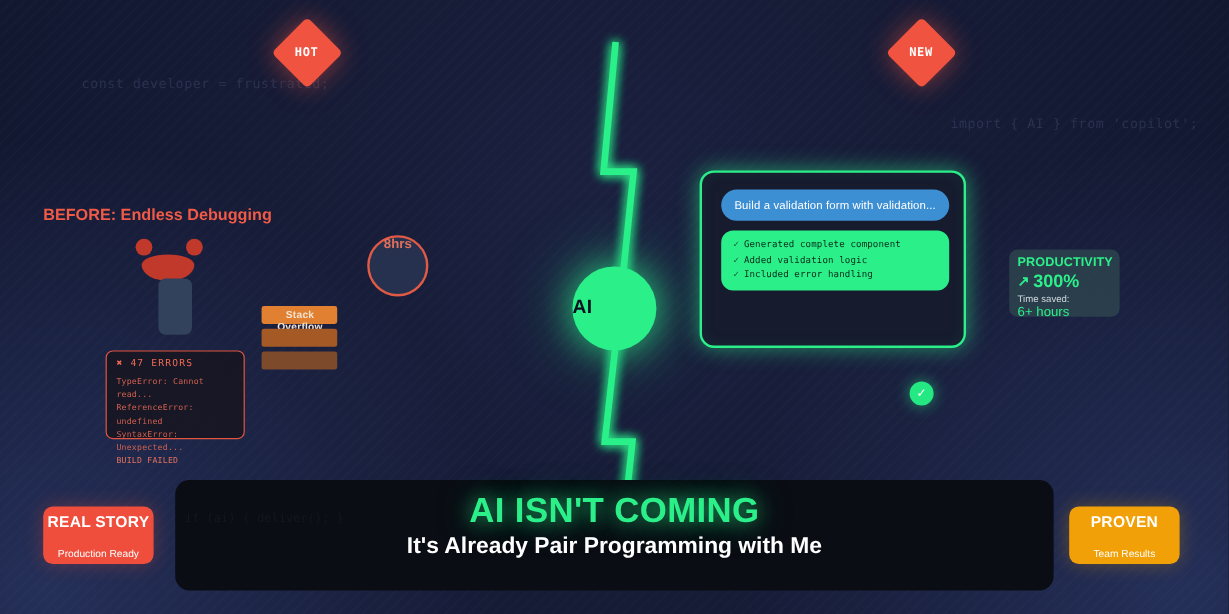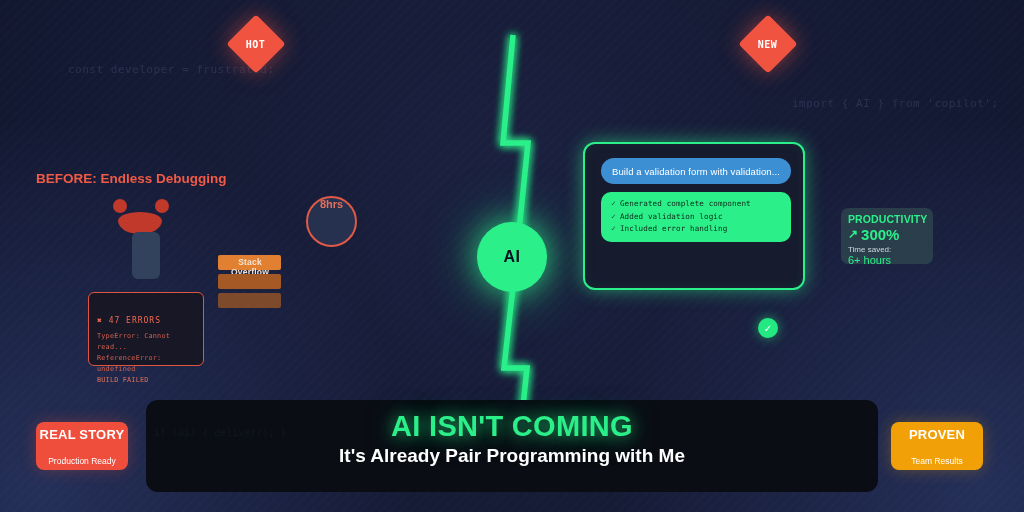--- a/index.html
+++ b/index.html
@@ -69,35 +69,35 @@
   #so-tab-3{top:293px;background:#7d4a2c;}
   #so-tab-label{
     position:absolute;left:220px;top:257px;width:60px;text-align:center;
     font-size:8.5px;color:#f4e3d2;font-weight:bold;letter-spacing:.2px;
   }
 
   
   #error-box{
     position:absolute;left:88px;top:292px;width:116px;height:74px;
     border:1px solid #e0553f;border-radius:6px;background:rgba(22,20,30,.80);
-    padding:23px 8px;box-sizing:border-box;
+    padding:5px 8px;box-sizing:border-box;
   }
   #error-head{font-family:"DejaVu Sans Mono","Liberation Mono",monospace;
     font-size:8px;color:#f06a52;letter-spacing:1px;margin-bottom:6px;}
   .err-line{font-family:"DejaVu Sans Mono","Liberation Mono",monospace;
     font-size:6.8px;color:#d1604d;line-height:11px;letter-spacing:.2px;}
   .err-line.fail{color:#e0705a;}
 
   
   #bolt{position:absolute;left:0;top:0;width:1024px;height:512px;pointer-events:none;}
 
   
   #ai-node{
     position:absolute;left:477px;top:222px;width:70px;height:70px;border-radius:50%;
-    background:#2bf08a;display:flex;align-items:center;justify-content:center;
+    background:#2bf08a;display:flex;align-items:center;
     box-shadow:0 0 30px rgba(43,240,138,.75),0 0 60px rgba(43,240,138,.35);
     color:#0a1020;font-size:16px;font-weight:bold;letter-spacing:.5px;
   }
 
   
   #after-panel{
     position:absolute;left:583px;top:142px;width:222px;height:148px;
     border:2.5px solid #2bf08a;border-radius:12px;background:#161b2e;
     box-shadow:0 0 18px rgba(43,240,138,.55), inset 0 0 12px rgba(43,240,138,.07);
     box-sizing:border-box;
@@ -214,20 +214,21 @@
     <div class="so-tab" id="so-tab-3"></div>
   </div>
 
   <div id="error-box">
     <div id="error-head">
       <span>✖</span>
       <span>47 ERRORS</span>
     </div>
     <div class="err-line">TypeError: Cannot read...</div>
     <div class="err-line">ReferenceError: undefined</div>
+    <div class="err-line">SyntaxError: Unexpected...</div>
     <div class="err-line fail">BUILD FAILED</div>
   </div>
 
   <div id="ai-node">
     <span>AI</span>
   </div>
 
 
   <div id="after-panel">
     <div id="prompt-bubble">

